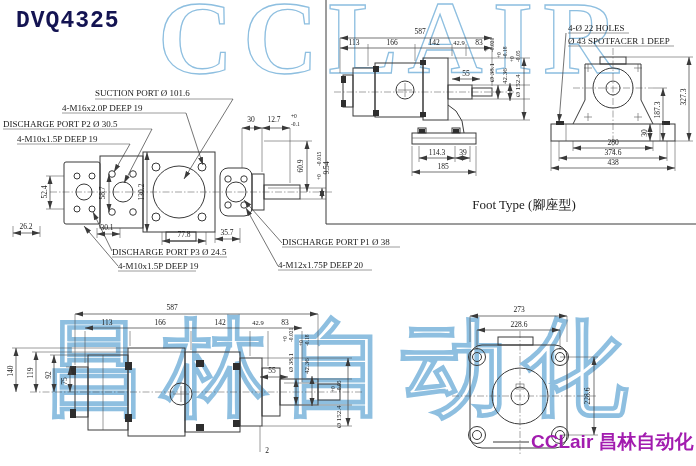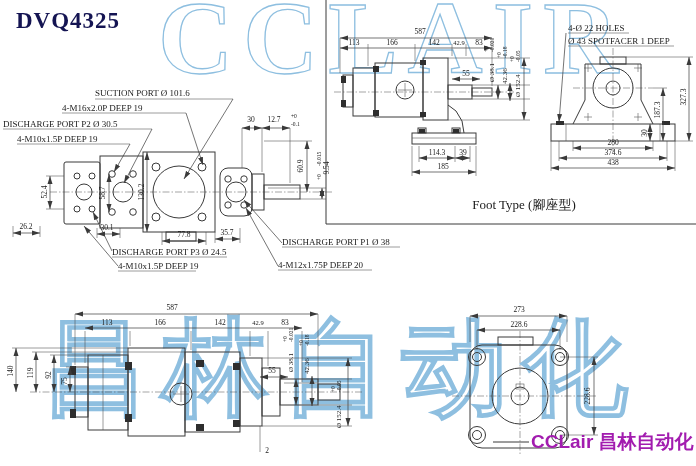--- a/index.html
+++ b/index.html
@@ -4,21 +4,21 @@
 <style>
   html,body{margin:0;padding:0;background:#ffffff;}
   .page{position:relative;width:696px;height:466px;background:#ffffff;overflow:hidden;
         font-family:"Liberation Serif",serif;}
   .wm{position:absolute;pointer-events:none;font-family:"Liberation Serif",serif;font-weight:bold;
       color:rgba(142,191,224,0.5);-webkit-text-fill-color:transparent;-webkit-text-stroke:1.3px #8ebfe0;
       white-space:nowrap;line-height:1;}
   .wm-top{left:158px;top:-14px;font-size:104px;letter-spacing:10px;}
   .wm-bottom{left:42px;top:316px;font-size:106px;letter-spacing:14px;}
   .title{position:absolute;left:16px;top:8px;font-size:23px;font-weight:bold;color:#141452;
-         font-family:Liberation Serif, serif;letter-spacing:1px;}
+         font-family:Liberation Mono, monospace;letter-spacing:1px;}
   .brand{position:absolute;left:531px;top:429px;font-size:19px;font-weight:bold;color:#a21caf;
          font-family:"Liberation Sans",sans-serif;white-space:nowrap;}
   svg{position:absolute;left:0;top:0;}
   .ln{fill:none;stroke:#3a3a3a;stroke-width:1;}
   .tn{fill:none;stroke:#4a4a4a;stroke-width:0.55;}
   .cl{fill:none;stroke:#4a4a4a;stroke-width:0.5;stroke-dasharray:7 2 1.5 2;}
   .blk{fill:#2e2e2e;stroke:none;}
   .ar{fill:none;stroke:#3a3a3a;stroke-width:0.7;marker-start:url(#ar);marker-end:url(#ar);}
   .ld{fill:none;stroke:#3a3a3a;stroke-width:0.7;marker-end:url(#ar);}
   text{fill:#1a1a1a;font-family:"Liberation Serif",serif;}

